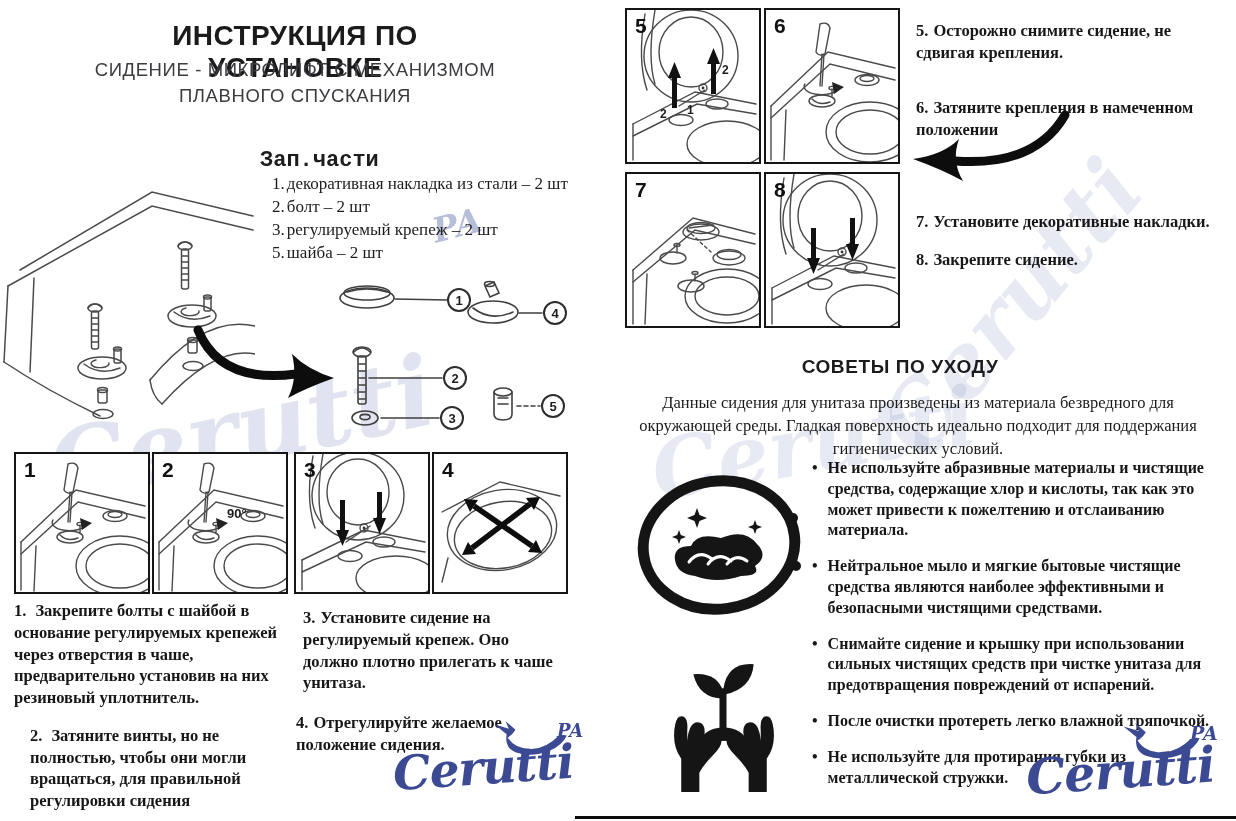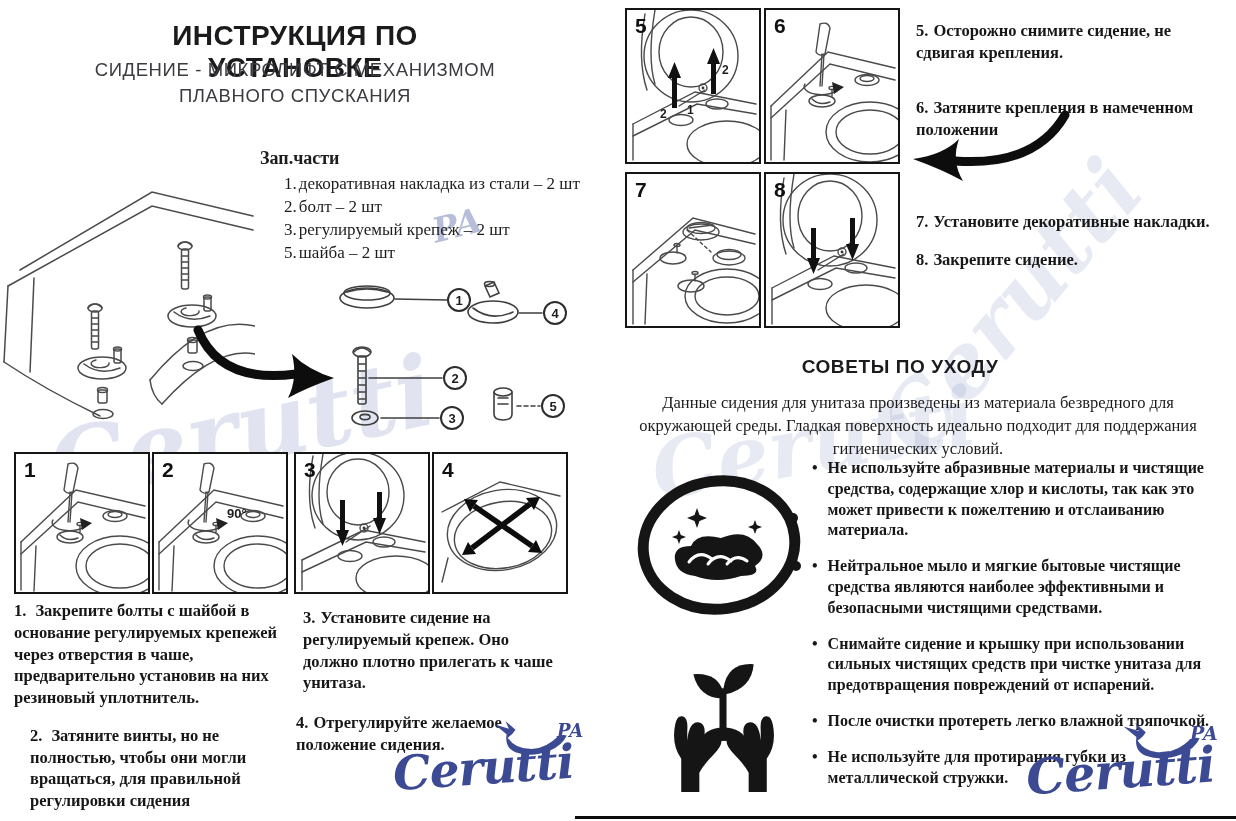--- a/index.html
+++ b/index.html
@@ -7,21 +7,21 @@
           font-family:"Liberation Sans","DejaVu Sans",sans-serif;color:#1c1c1c;}
   .abs{position:absolute;}
   .serif{font-family:"Liberation Serif","DejaVu Serif",serif;}
 
   
   .title{font-size:28px;font-weight:800;letter-spacing:.4px;color:#1b1b1e;text-align:center;}
   .subtitle{font-size:18.5px;font-weight:400;letter-spacing:.6px;color:#3b3b40;text-align:center;line-height:1.35;}
   .care-heading{font-size:19px;font-weight:800;letter-spacing:.6px;color:#1b1b1e;text-align:center;}
 
   
-  .parts-heading{font-size:18px;font-weight:700;}
+  .parts-heading{font-size:22px;font-weight:700;font-family:Liberation Mono, monospace;}
   .parts-item{font-size:17px;line-height:23px;white-space:nowrap;}
   .parts-item .pnum{margin-right:2px;}
 
   
   .instr{font-size:16.5px;font-weight:700;line-height:1.32;color:#171717;}
   .instr .inum{margin-right:9px;}
   .instr + .instr{margin-top:17px;}
 
   .intro{font-size:16.5px;line-height:1.38;text-align:center;color:#1a1a1a;}
 
@@ -94,21 +94,21 @@
     <ellipse cx="193" cy="248" rx="10" ry="4.5"></ellipse>
   </g>
 </svg>
 
 <svg class="abs content" style="left:190px;top:318px;width:150px;height:85px;" viewBox="0 0 150 85">
   <path d="M8,12 Q30,66 106,56" stroke="#0d0d0d" stroke-width="9" fill="none" stroke-linecap="round"></path>
   <path d="M102,36 Q118,52 144,60 Q116,70 98,80 Q108,60 102,36 Z" fill="#0d0d0d"></path>
 </svg>
 
 <div class="abs content serif parts-heading" style="left:260px;top:148px;">Зап.части</div>
-<div class="abs content serif" style="left:272px;top:172px;margin-left:12px;">
+<div class="abs content serif" style="left:272px;top:172px;">
   <div class="parts-item"><span class="pnum">1.</span><span>декоративная накладка из стали – 2 шт</span></div>
   <div class="parts-item"><span class="pnum">2.</span><span>болт – 2 шт</span></div>
   <div class="parts-item"><span class="pnum">3.</span><span>регулируемый крепеж – 2 шт</span></div>
   <div class="parts-item"><span class="pnum">5.</span><span>шайба – 2 шт</span></div>
 </div>
 
 <svg class="abs content" style="left:335px;top:272px;width:245px;height:160px;" viewBox="0 0 245 160">
   <g stroke="#3f3f3f" stroke-width="1.6" fill="none" stroke-linecap="round">
     <ellipse cx="32" cy="26" rx="27" ry="10"></ellipse>
         <ellipse cx="32" cy="21" rx="23" ry="7"></ellipse>

